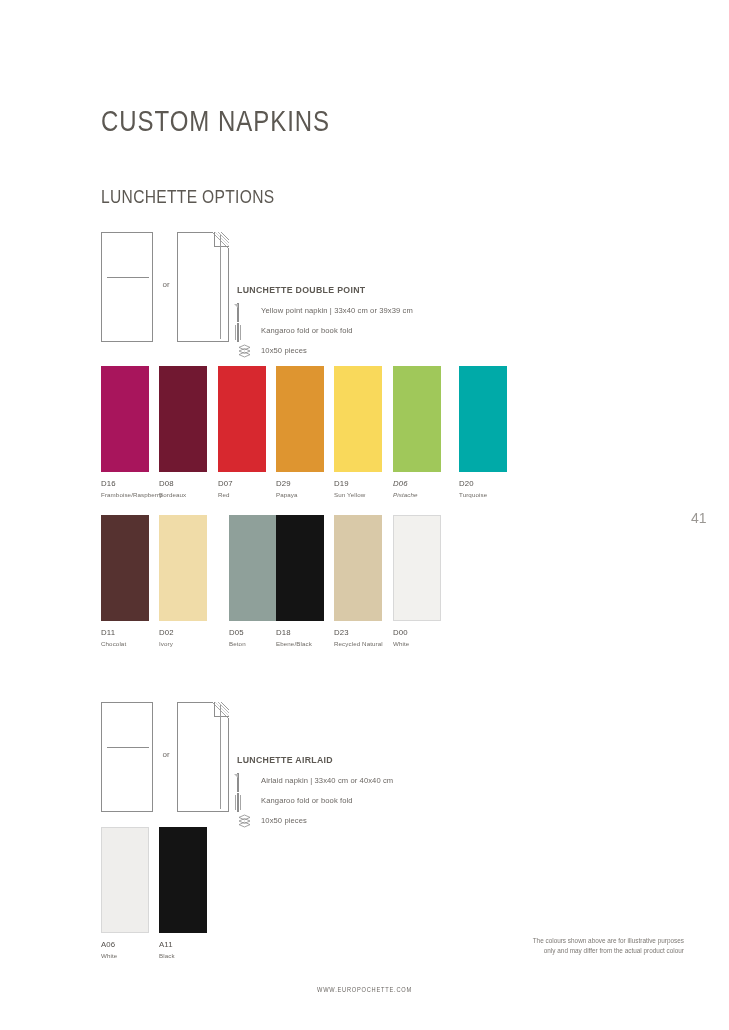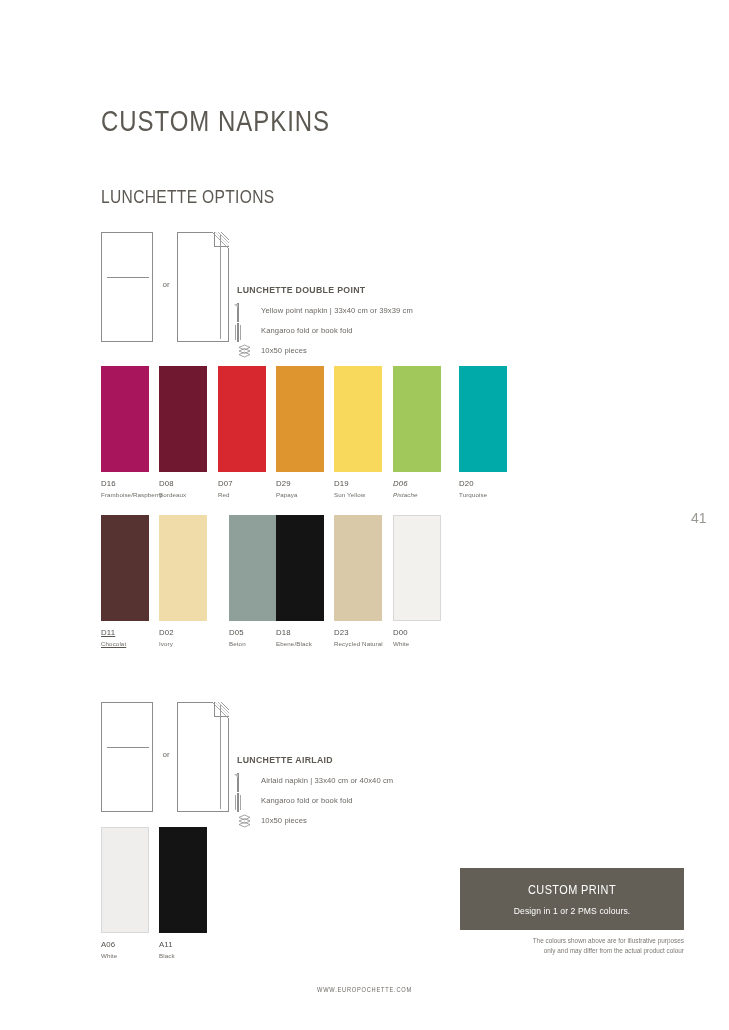--- a/index.html
+++ b/index.html
@@ -169,21 +169,21 @@
         <div class="sw-name">Pistache</div>
       </div>
     <div class="sw" style="left:350px;top:0;padding-left:8px;">
         <span class="sw-chip" style="background: rgb(0, 170, 168);"></span>
         <div class="sw-code">D20</div>
         <div class="sw-name">Turquoise</div>
       </div>
   </div>
 
   <div class="swatch-row" style="left:101px;top:515px;">
-    <div class="sw" style="left:0px;top:0;text-decoration:underline;">
+    <div class="sw" style="left:0px;top:0;">
         <span class="sw-chip" style="background: rgb(86, 50, 48);"></span>
         <div class="sw-code">D11</div>
         <div class="sw-name">Chocolat</div>
       </div>
     <div class="sw" style="left:58px;top:0;">
         <span class="sw-chip" style="background: rgb(240, 220, 168);"></span>
         <div class="sw-code">D02</div>
         <div class="sw-name">Ivory</div>
       </div>
     <div class="sw" style="left:128px;top:0;">
@@ -248,24 +248,20 @@
         <div class="sw-code">A06</div>
         <div class="sw-name">White</div>
       </div>
     <div class="sw" style="left:58px;top:0;">
         <span class="sw-chip" style="background: rgb(20, 20, 20);"></span>
         <div class="sw-code">A11</div>
         <div class="sw-name">Black</div>
       </div>
   </div>
 
-  <div class="cp-box" style="background: rgb(100, 95, 86);">
-    <div class="cp-title">CUSTOM PRINT</div>
-    <div class="cp-sub">Design in 1 or 2 PMS colours.</div>
-  </div>
   <div class="cp-note">
     <div>The colours shown above are for illustrative purposes</div>
     <div>only and may differ from the actual product colour</div>
   </div>
 
   <div class="footer">WWW.EUROPOCHETTE.COM</div>
   <div class="pageno">41</div>
 
 </div>
 

